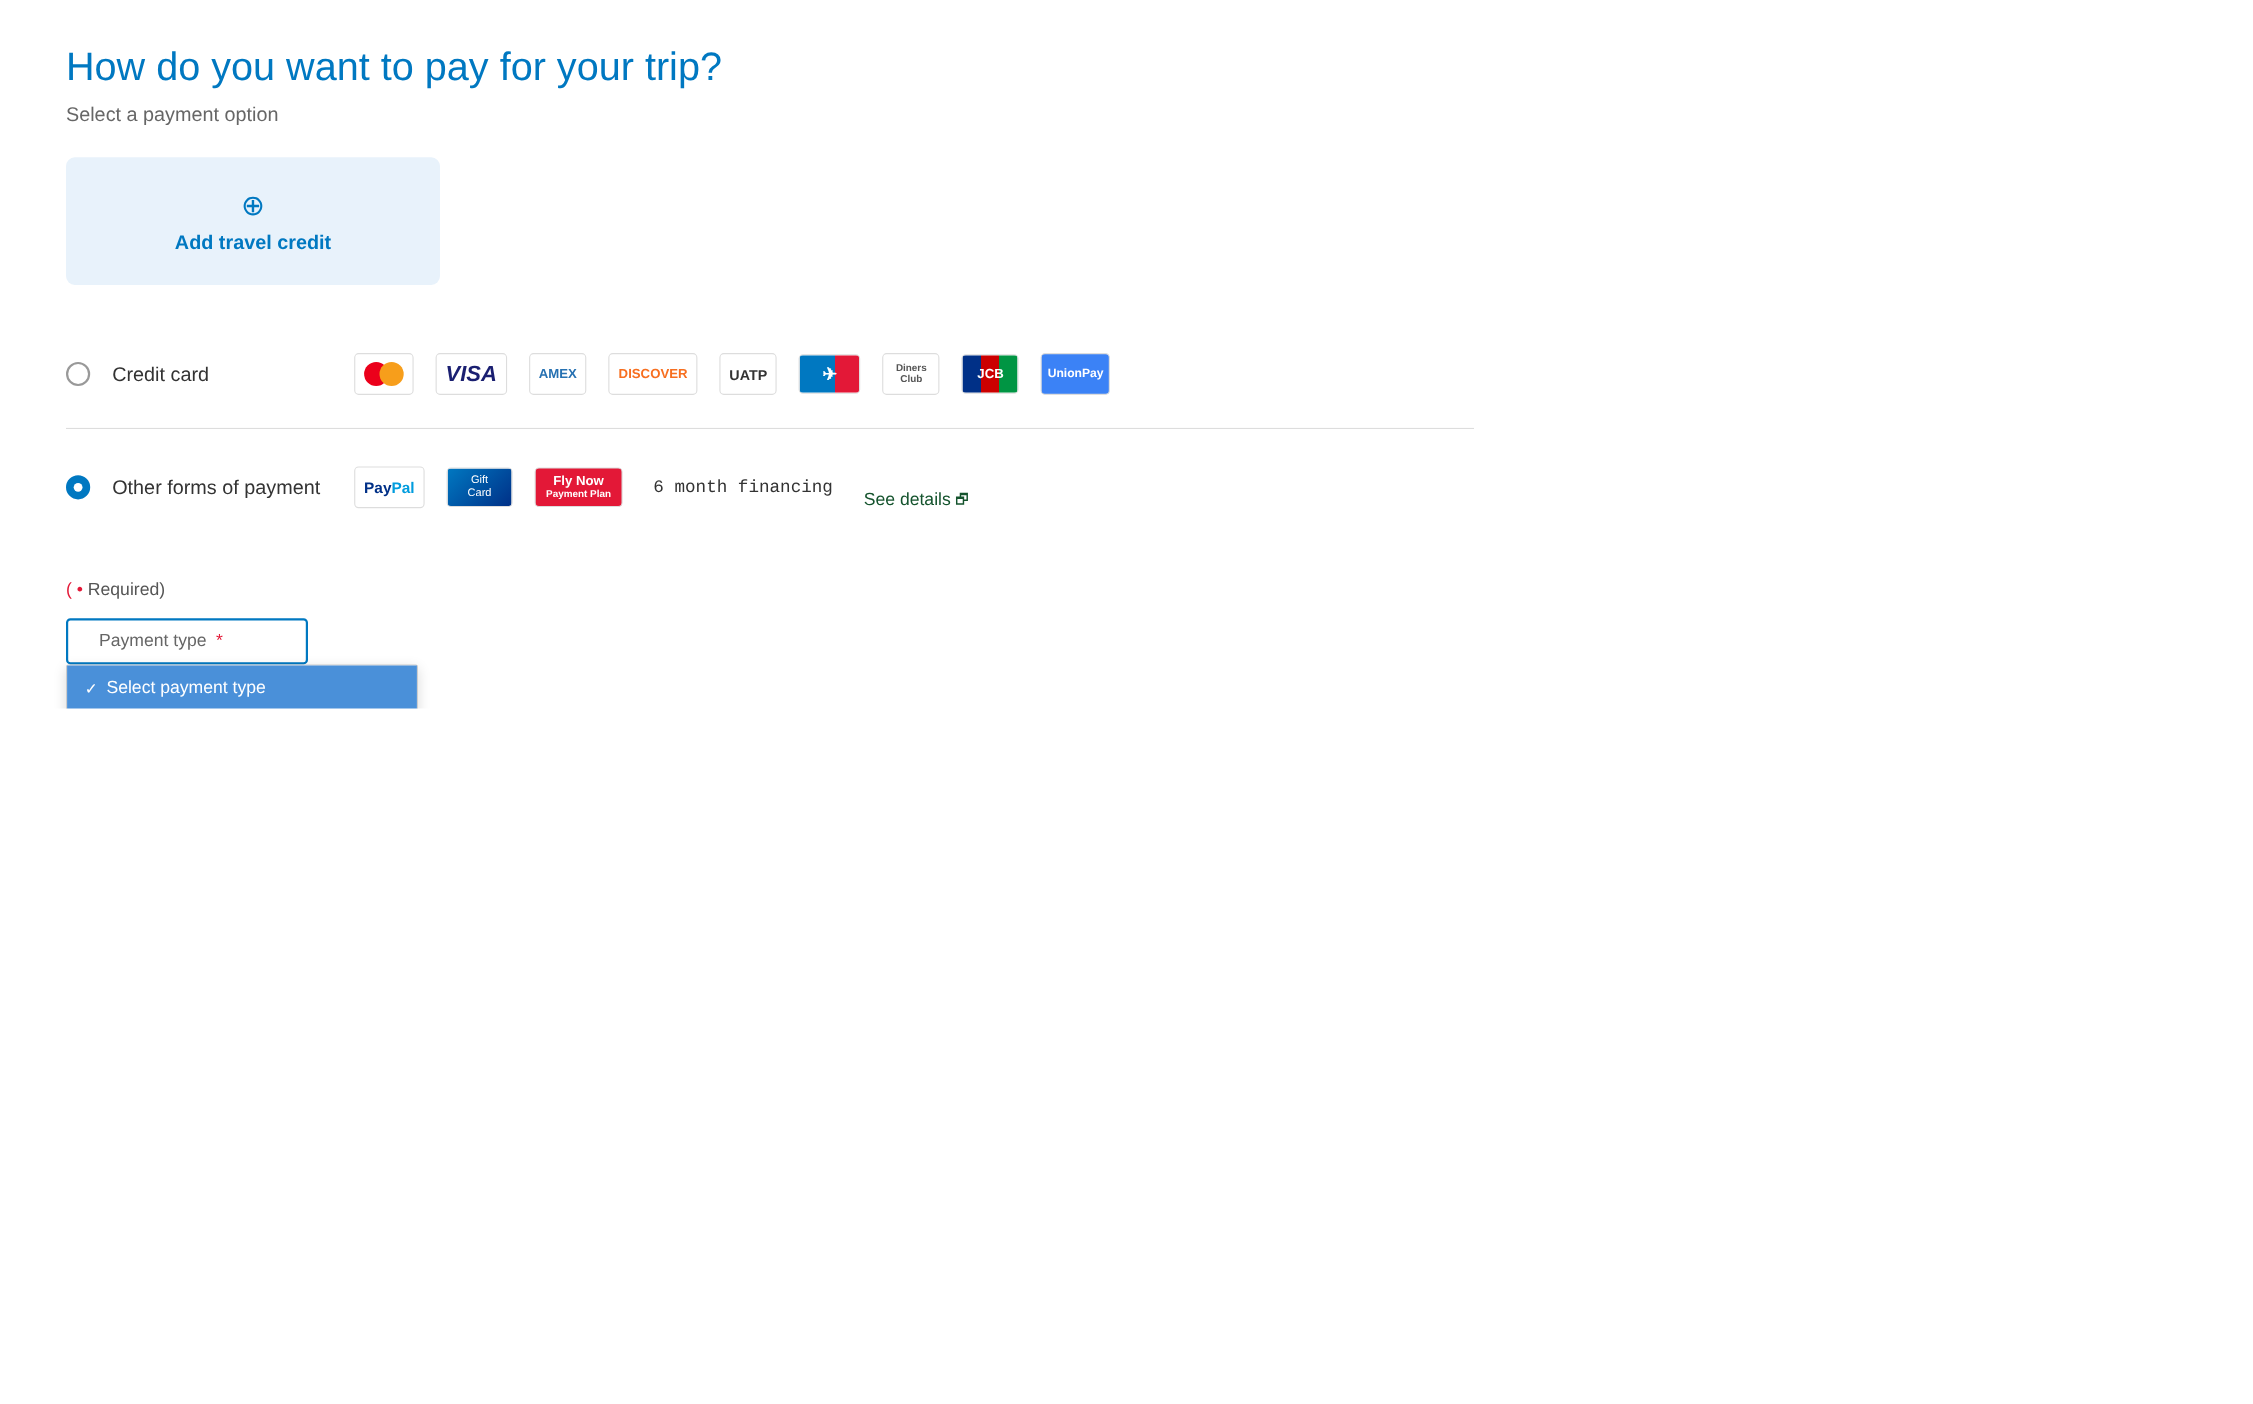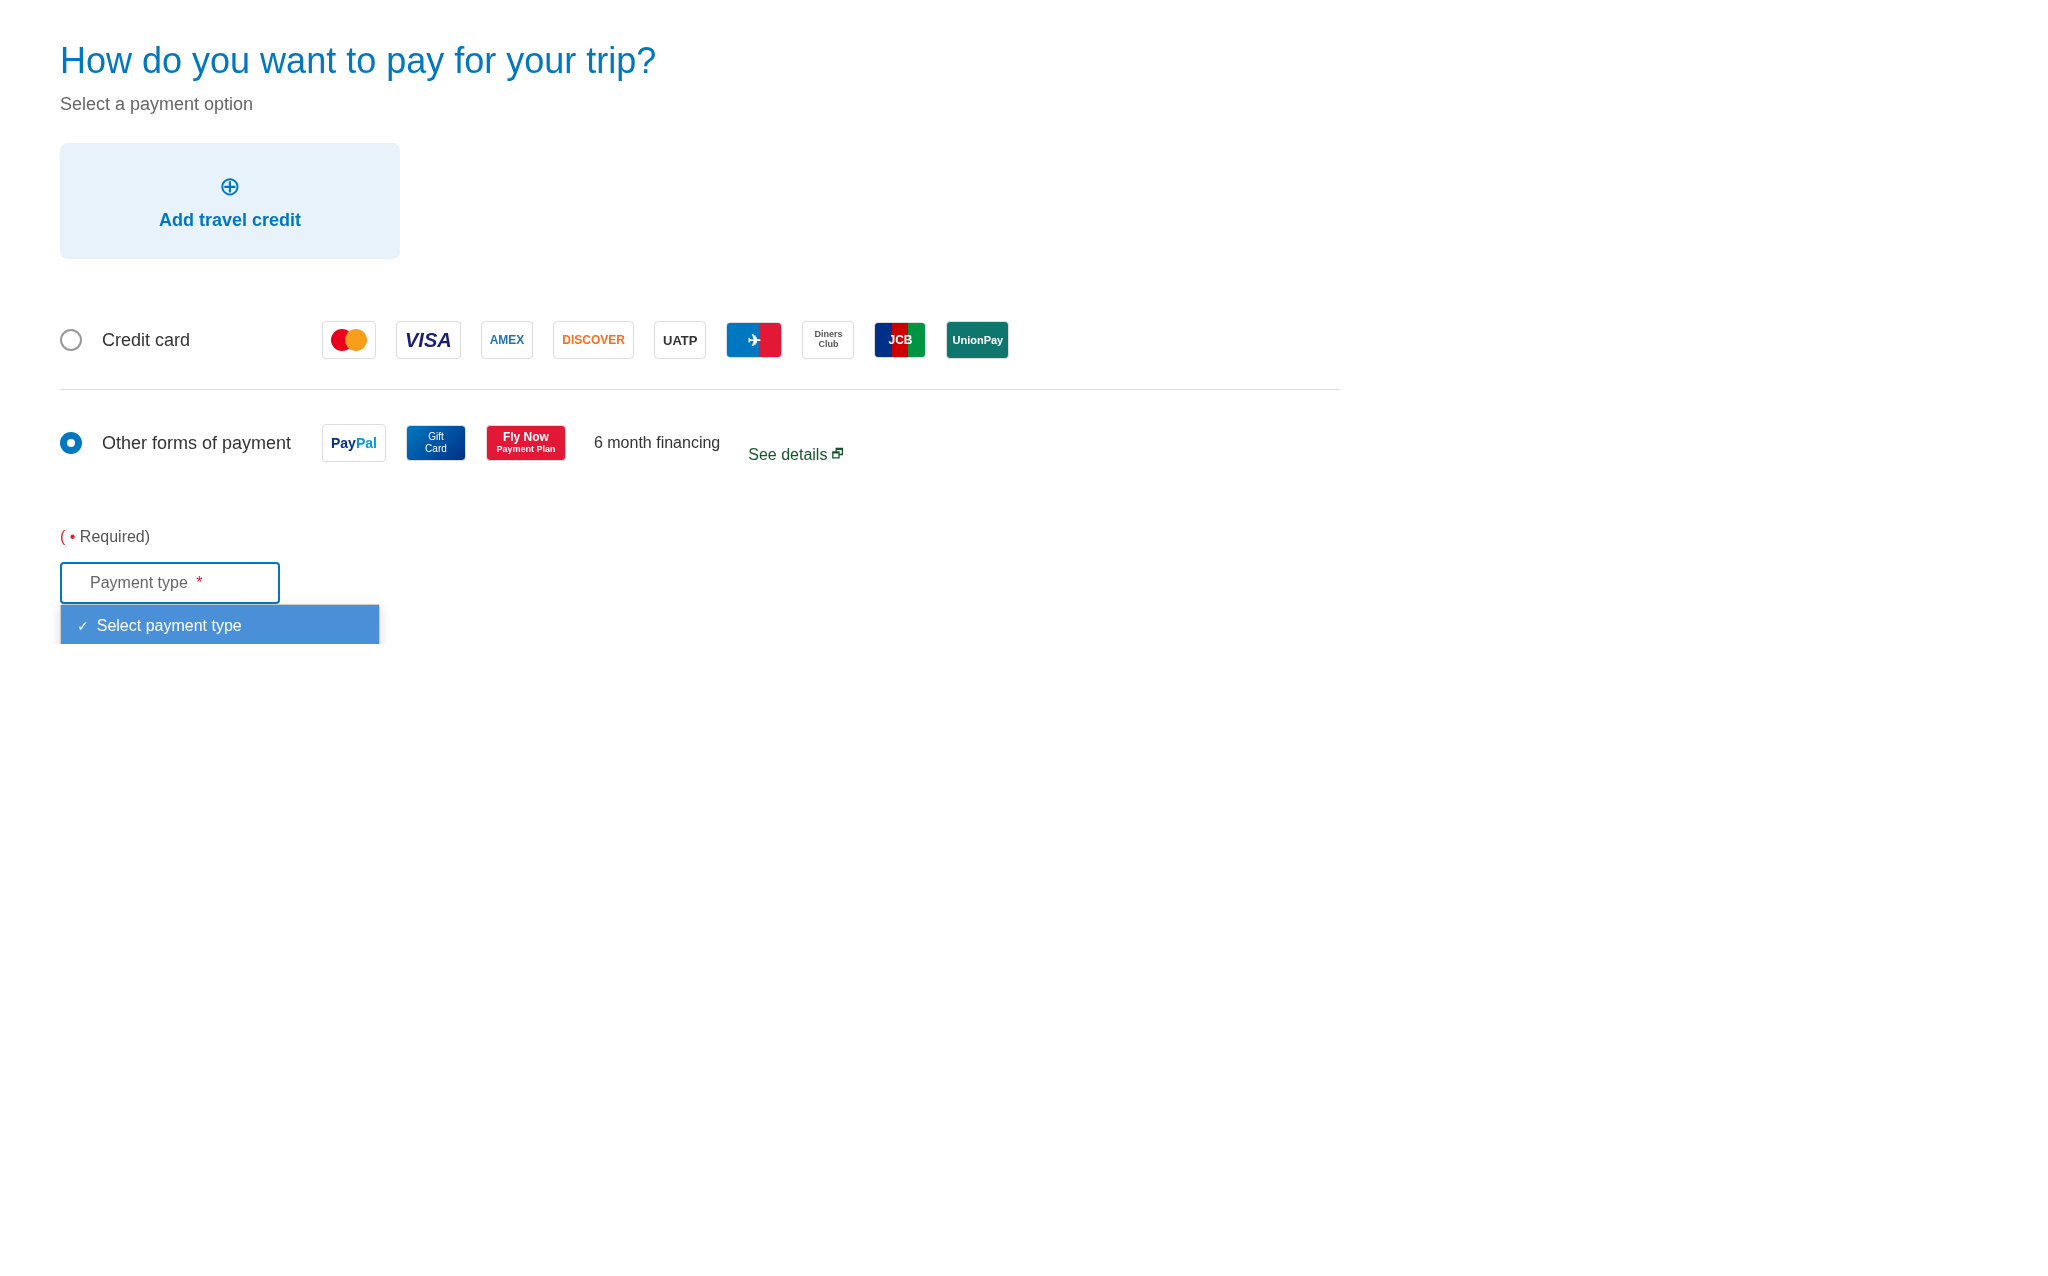--- a/index.html
+++ b/index.html
@@ -139,20 +139,21 @@
       color: #1a1f71;
       font-size: 20px;
       font-weight: 900;
       font-style: italic;
     }
 
     .financing-text {
       font-size: 16px;
       color: #333;
       margin-left: 8px;
+      font-family: Liberation Mono, monospace;
     }
 
     .see-details-link {
       font-size: 16px;
       color: #14532d;
       margin-left: 8px;
       cursor: pointer;
       text-decoration: none;
       display: flex;
       align-items: center;
@@ -274,21 +275,21 @@
       <div class="card-logo">
         <span style="font-size:9px; color:#555; text-align:center; line-height:1.1;">Diners<br>Club</span>
       </div>
 
       <div class="card-logo" style="padding:0; overflow:hidden; width:52px; height:36px;">
         <div style="width:100%; height:100%; display:flex; align-items:center; justify-content:center; background: linear-gradient(90deg, #003087 33%, #cc0000 33%, #cc0000 66%, #009543 66%);">
           <span style="color:white; font-size:12px; font-weight:900;">JCB</span>
         </div>
       </div>
 
-      <div class="card-logo" style="background:#0f766e; padding:2px 5px;">
+      <div class="card-logo" style="background:#3b82f6; padding:2px 5px;">
         <span style="color:white; font-size:11px; font-weight:700;">UnionPay</span>
       </div>
     </div>
   </div>
 
   <div class="payment-option">
     <div class="radio-btn selected"></div>
     <span class="option-label">Other forms of payment</span>
     <div class="card-logos">
 

